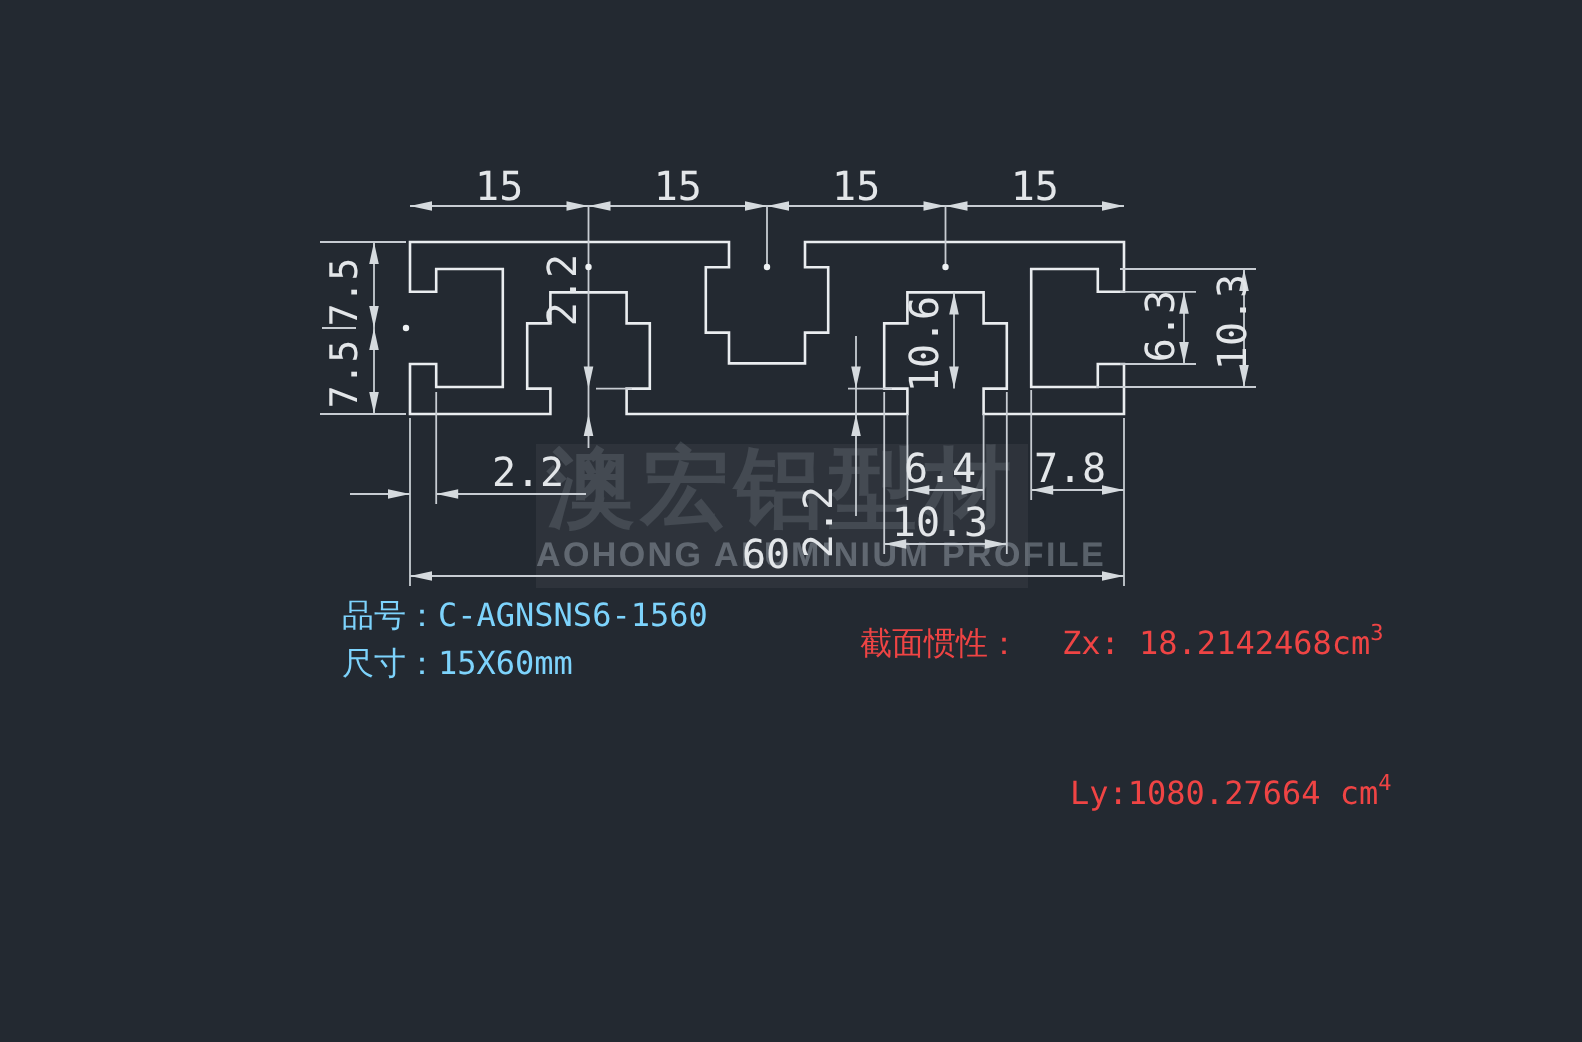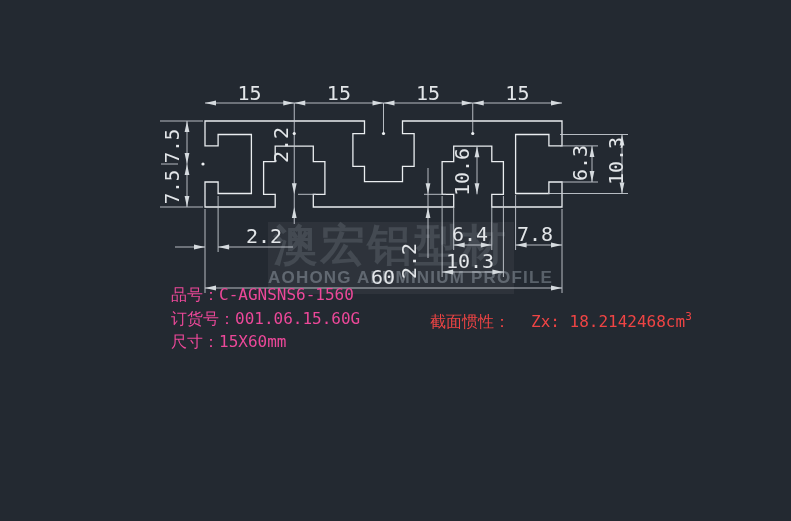--- a/index.html
+++ b/index.html
@@ -15,21 +15,21 @@
   .dim-text{fill:#e3e6e9;font-family:"DejaVu Sans Mono","Liberation Mono",monospace;font-size:20px;}
   .dim-text.small{font-size:19px;}
 
   .watermark{position:absolute;left:268px;top:222px;width:246px;height:72px;z-index:1;
     background:rgba(255,255,255,0.05);text-align:center;}
   .wm-cn{font-size:44px;line-height:46px;font-weight:bold;letter-spacing:3px;
     color:rgba(215,228,240,0.13);white-space:nowrap;font-family:"DejaVu Sans",sans-serif;}
   .wm-en{font-size:17px;line-height:20px;font-weight:bold;letter-spacing:1.2px;
     color:rgba(215,228,240,0.30);white-space:nowrap;font-family:"Liberation Sans",sans-serif;}
 
-  .product{position:absolute;left:171px;top:283px;z-index:3;color:#ec4899;
+  .product{position:absolute;left:171px;top:296px;z-index:3;color:#7dd3fc;
     font-size:16px;line-height:23.5px;white-space:nowrap;}
   .product .row{height:23.5px;}
 
   .inertia-row{position:absolute;z-index:3;color:#ef4444;font-size:16px;white-space:nowrap;}
   .inertia-row .lbl{display:inline-block;}
   .sup{font-size:11px;position:relative;top:-7px;}
 </style>
 </head>
 <body>
 
@@ -153,24 +153,24 @@
       <text class="dim-text" x="580" y="163" dy="0.35em" text-anchor="middle" transform="rotate(-90 580 163)">6.3</text>
       <text class="dim-text" x="616" y="161" dy="0.35em" text-anchor="middle" transform="rotate(-90 616 161)">10.3</text>
     </g>
   </svg>
 
   <div class="product">
     <div class="row">
       <span>品号：</span><span>C-AGNSNS6-1560</span>
     </div>
     <div class="row">
-      <span>订货号：</span><span>001.06.15.60G</span>
-    </div>
-    <div class="row">
       <span>尺寸：</span><span>15X60mm</span>
     </div>
   </div>
 
   <div class="inertia-row" style="left:430px;top:312px">
     <span class="lbl" style="width:101px">截面惯性：</span><span>Zx: 18.2142468cm</span><span class="sup">3</span>
   </div>
+  <div class="inertia-row" style="left:535px;top:387px">
+    <span>Ly:1080.27664 cm</span><span class="sup">4</span>
+  </div>
 
 </div>
 
 </body></html>

